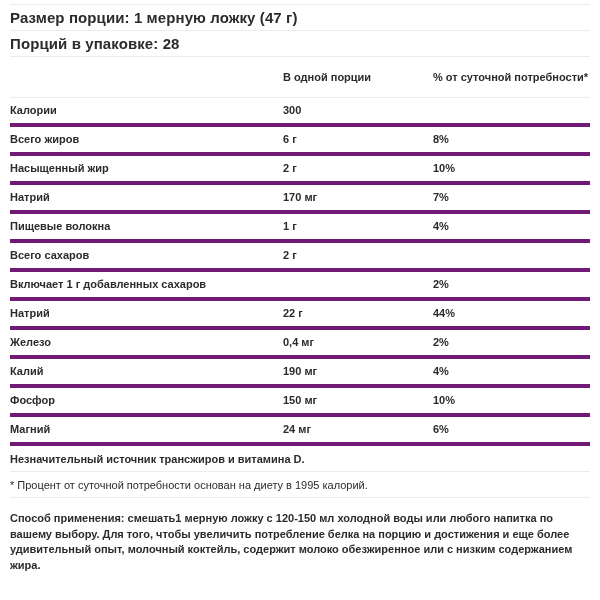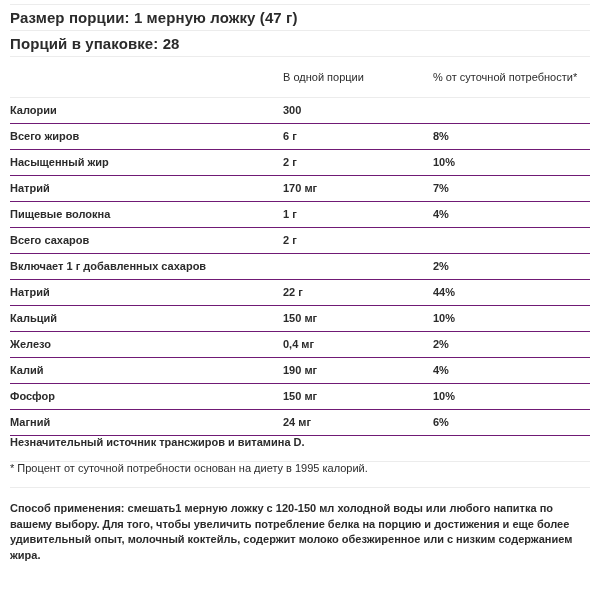--- a/index.html
+++ b/index.html
@@ -48,39 +48,39 @@
     vertical-align: middle;
     text-align: left;
   }
   .col-name   { width: 273px; }
   .col-amount { width: 150px; }
   .col-dv     { width: 157px; margin-left: 12px; }
 
   .head-row th {
     height: 40px;
     font-size: 11px;
-    font-weight: normal;
+    font-weight: bold;
     vertical-align: middle;
     line-height: 1.35;
     border-bottom: 1px solid #ececec;
   }
   .head-row th.col-name { border-bottom: 1px solid #ececec; }
 
   .data-row td {
     height: 25px;
     font-weight: bold;
-    border-bottom: 1px solid #701a75;
+    border-bottom: 4px solid #701a75;
     line-height: 25px;
     white-space: nowrap;
   }
 
   
   .note-row {
     display: flex;
-    align-items: flex-start;
+    align-items: center;
     height: 25px;
     font-size: 11px;
     border-bottom: 1px solid #ececec;
   }
   .note-bold { font-weight: bold; }
   .note-reg  { font-weight: normal; }
 
   .para {
     font-size: 11px;
     font-weight: bold;
@@ -149,25 +149,20 @@
           <td class="col-name">Включает 1 г добавленных сахаров</td>
           <td class="col-amount"></td>
           <td class="col-dv">2%</td>
         </tr>
         <tr class="data-row">
           <td class="col-name">Натрий</td>
           <td class="col-amount">22 г</td>
           <td class="col-dv">44%</td>
         </tr>
         <tr class="data-row">
-          <td class="col-name">Кальций</td>
-          <td class="col-amount">150 мг</td>
-          <td class="col-dv">10%</td>
-        </tr>
-        <tr class="data-row">
           <td class="col-name">Железо</td>
           <td class="col-amount">0,4 мг</td>
           <td class="col-dv">2%</td>
         </tr>
         <tr class="data-row">
           <td class="col-name">Калий</td>
           <td class="col-amount">190 мг</td>
           <td class="col-dv">4%</td>
         </tr>
         <tr class="data-row">

